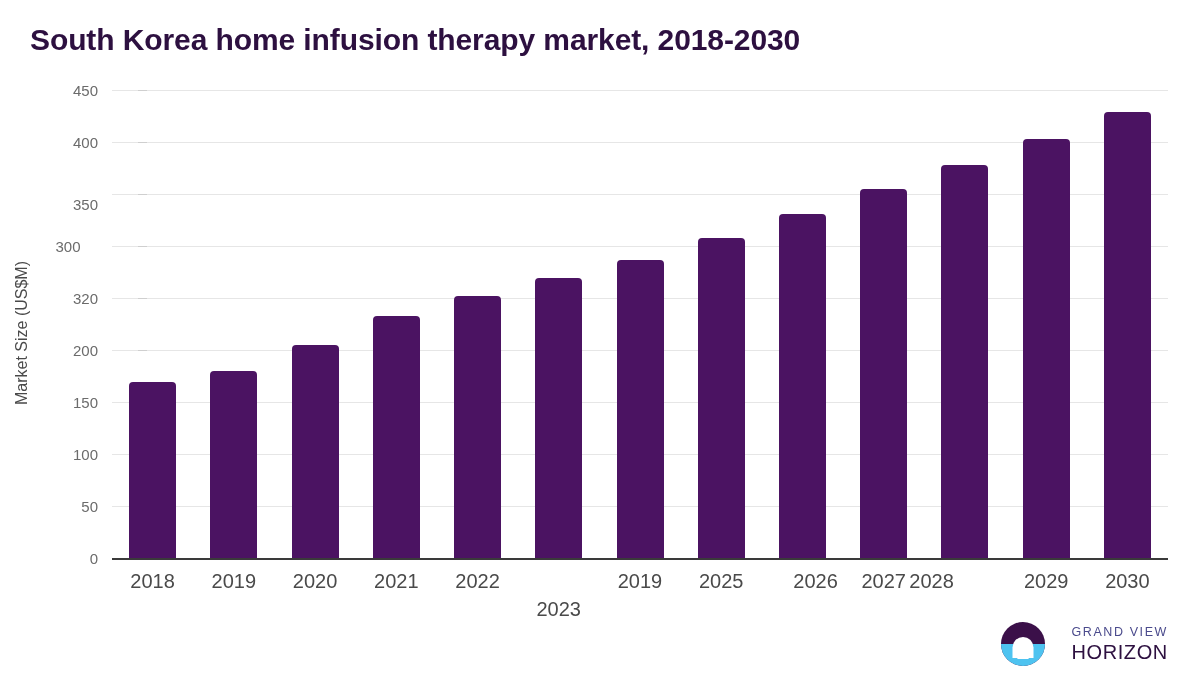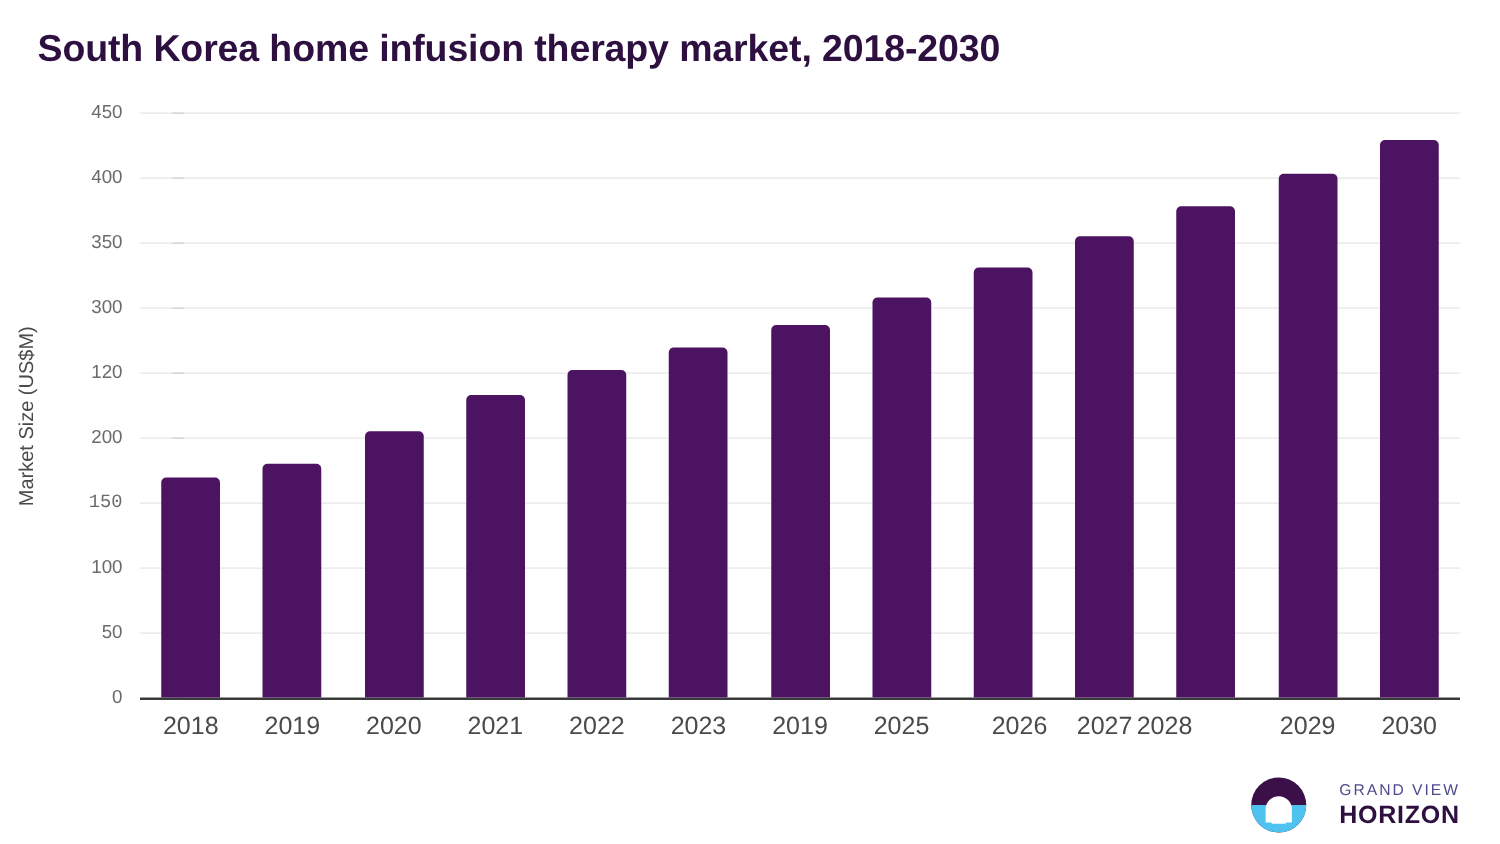--- a/index.html
+++ b/index.html
@@ -121,21 +121,21 @@
     position: absolute; left: 50%; transform: translateX(-50%);
     height: 3px; background: #ffffff; border-radius: 2px;
   }
   .logo-mark .ray1 { top: 66%; width: 19px; }
   .logo-mark .ray2 { top: 78%; width: 12px; }
   .logo-text { display: flex; flex-direction: column; line-height: 1; }
   .logo-top {
     font-size: 12.5px; letter-spacing: 1.6px; color: #4a4a8c; font-weight: normal;
   }
   .logo-bottom {
-    font-size: 20px; letter-spacing: 0.6px; color: #2d1040; font-weight: bold; margin-top: 4px;
+    font-size: 20px; letter-spacing: 0.6px; color: #2d1040; font-weight: normal; margin-top: 4px;
   }
 </style>
 </head>
 <body>
 
 <div class="card">
 
   <div class="chart-title">South Korea home infusion therapy market, 2018-2030</div>
 
   <div class="plot-wrap">
@@ -150,29 +150,29 @@
         <div class="gridline" style="top: 52px;"></div>
         <div class="gridline" style="top: 0px;"></div>
       </div>
     <div class="ytick-holder" id="ytick-holder">
         <div class="ytick-label" style="top: 558px;">0</div>
         <div class="ytick-dash" style="top: 558px;"></div>
         <div class="ytick-label" style="top: 506px;">50</div>
         <div class="ytick-dash" style="top: 506px;"></div>
         <div class="ytick-label" style="top: 454px;">100</div>
         <div class="ytick-dash" style="top: 454px;"></div>
-        <div class="ytick-label" style="top: 402px; font-family: Liberation Mono, monospace;">150</div>
+        <div class="ytick-label" style="top: 402px;">150</div>
         <div class="ytick-dash" style="top: 402px;"></div>
         <div class="ytick-label" style="top: 350px;">200</div>
         <div class="ytick-dash" style="top: 350px;"></div>
-        <div class="ytick-label" style="top: 298px;">120</div>
+        <div class="ytick-label" style="top: 298px;">320</div>
         <div class="ytick-dash" style="top: 298px;"></div>
-        <div class="ytick-label" style="top: 246px;">300</div>
+        <div class="ytick-label" style="top: 246px; text-align: center;">300</div>
         <div class="ytick-dash" style="top: 246px;"></div>
-        <div class="ytick-label" style="top: 194px;">350</div>
+        <div class="ytick-label" style="top: 204px;">350</div>
         <div class="ytick-dash" style="top: 194px;"></div>
         <div class="ytick-label" style="top: 142px;">400</div>
         <div class="ytick-dash" style="top: 142px;"></div>
         <div class="ytick-label" style="top: 90px;">450</div>
         <div class="ytick-dash" style="top: 90px;"></div>
       </div>
     <div class="axis-baseline"></div>
     <div class="y-axis-title">Market Size (US$M)</div>
     <div class="bars-layer" id="bars-layer">
         <div class="bar" title="2018: 169" style="left: 17.1154px; width: 47px; height: 175.76px; background: rgb(75, 19, 98);"></div>
@@ -188,21 +188,21 @@
         <div class="bar" title="2028: 378" style="left: 829.423px; width: 47px; height: 393.12px; background: rgb(75, 19, 98);"></div>
         <div class="bar" title="2029: 403" style="left: 910.654px; width: 47px; height: 419.12px; background: rgb(75, 19, 98);"></div>
         <div class="bar" title="2030: 429" style="left: 991.885px; width: 47px; height: 446.16px; background: rgb(75, 19, 98);"></div>
       </div>
     <div id="xticks">
         <div class="xtick-label" style="left: 112px; width: 81.2308px;">2018</div>
         <div class="xtick-label" style="left: 193.231px; width: 81.2308px;">2019</div>
         <div class="xtick-label" style="left: 274.462px; width: 81.2308px;">2020</div>
         <div class="xtick-label" style="left: 355.692px; width: 81.2308px;">2021</div>
         <div class="xtick-label" style="left: 436.923px; width: 81.2308px;">2022</div>
-        <div class="xtick-label" style="left: 518.154px; width: 81.2308px;">2023</div>
+        <div class="xtick-label" style="left: 518.154px; width: 81.2308px; margin-top: 28px;">2023</div>
         <div class="xtick-label" style="left: 599.385px; width: 81.2308px;">2019</div>
         <div class="xtick-label" style="left: 680.615px; width: 81.2308px;">2025</div>
         <div class="xtick-label" style="left: 775px; width: 81.2308px;">2026</div>
         <div class="xtick-label" style="left: 843.077px; width: 81.2308px;">2027</div>
         <div class="xtick-label" style="left: 891px; width: 81.2308px;">2028</div>
         <div class="xtick-label" style="left: 1005.54px; width: 81.2308px;">2029</div>
         <div class="xtick-label" style="left: 1086.77px; width: 81.2308px;">2030</div>
       </div>
   </div>
 

